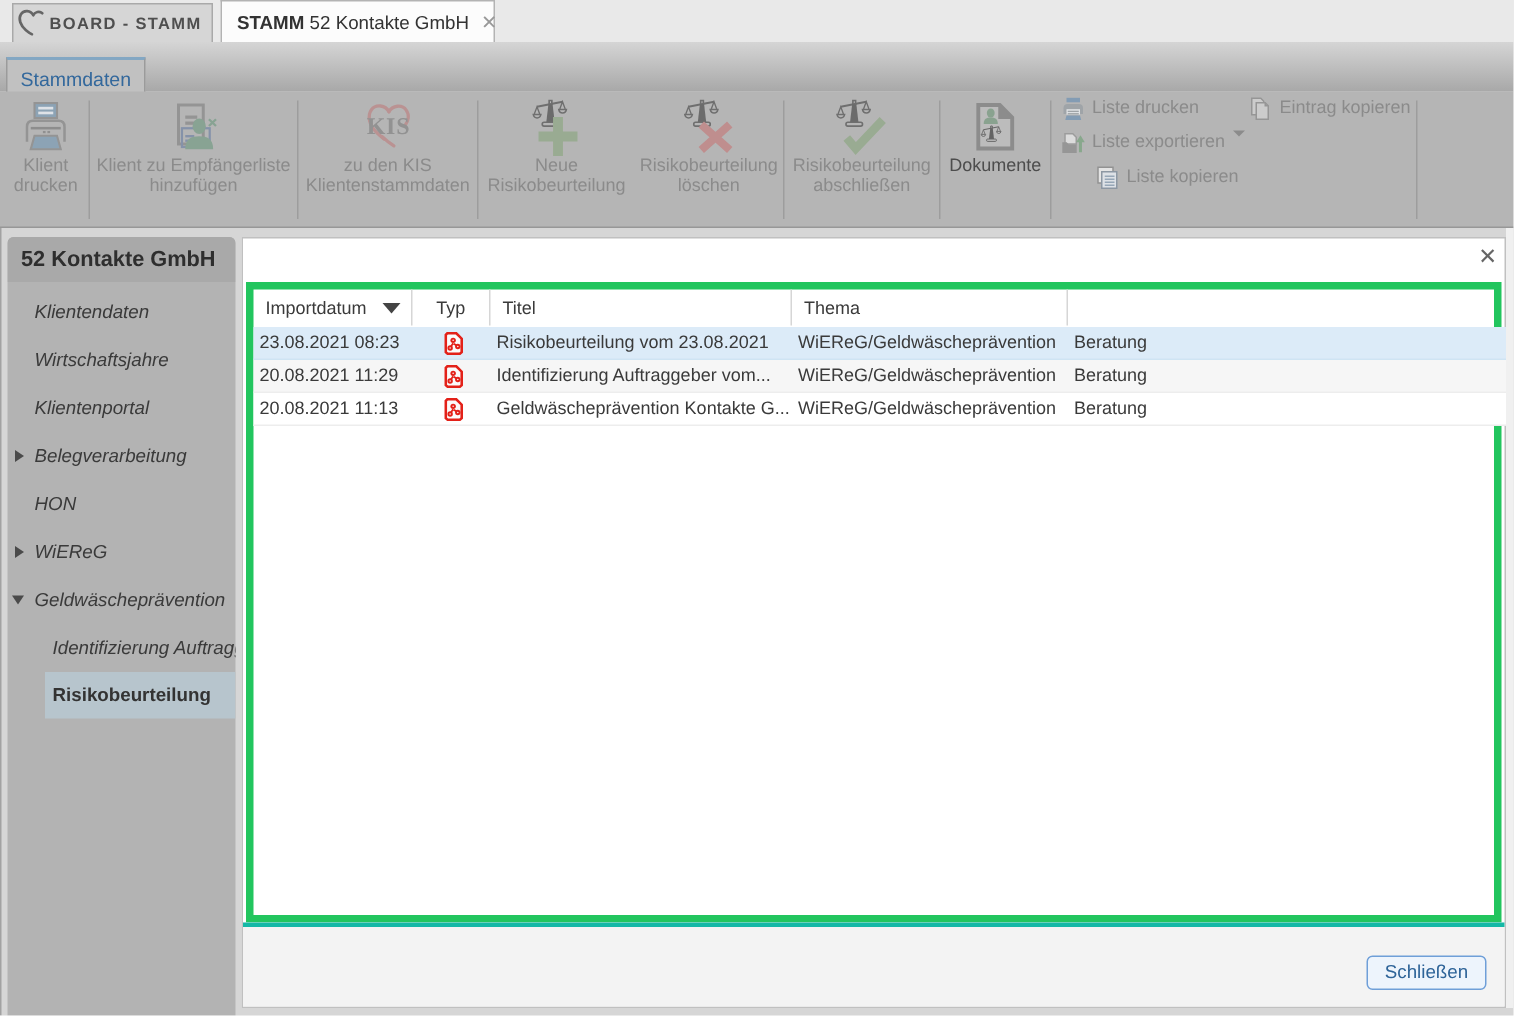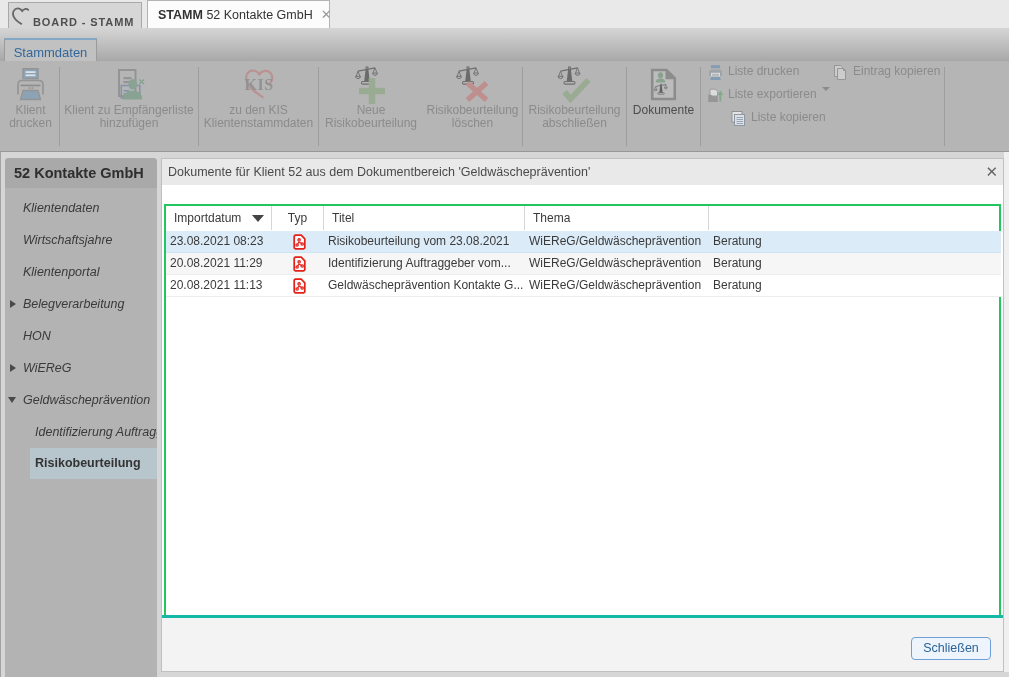--- a/index.html
+++ b/index.html
@@ -2,21 +2,21 @@
 <html><head>
 <meta charset="utf-8">
 <style>
 * { margin:0; padding:0; box-sizing:border-box; }
 html,body { width:1009px; height:677px; overflow:hidden; }
 body { font-family:"Liberation Sans", sans-serif; position:relative; background:#d6d6d6; }
 .abs { position:absolute; }
 
 
 #tabbar { left:0; top:0; width:1009px; height:28px; background:#e9e9e9; }
-#tab1 { left:8px; top:2px; width:134px; height:26px; background:#d6d6d6; border:1px solid #a9a9a9; border-bottom:none; display:flex; align-items:flex-end; }
+#tab1 { left:8px; top:2px; width:134px; height:26px; background:#d6d6d6; border:1px solid #a9a9a9; border-bottom:none; display:flex; align-items:center; }
 #tab1 .t { font-size:11px; font-weight:bold; color:#4f4f4f; letter-spacing:0.9px; white-space:nowrap; }
 #tab2 { left:147px; top:0; width:183px; height:28px; background:#fcfcfc; border:1px solid #b3b3b3; border-bottom:none; display:flex; align-items:center; padding-left:10px; }
 #tab2 .t { font-size:12.5px; color:#333; white-space:nowrap; }
 #tab2 .x { margin-left:8px; color:#999; font-size:13px; }
 
 
 #ribstrip { left:0; top:28px; width:1009px; height:33px; background:linear-gradient(#d5d5d5,#a8a8a8); }
 #rtab { left:4px; top:38px; width:93px; height:24px; background:#c1c1c1; border-top:2px solid #83a7c3; border-left:1px solid #9b9b9b; border-right:1px solid #9b9b9b; text-align:center; font-size:13px; color:#33689c; line-height:26px; }
 #ribbon { left:0; top:61px; width:1009px; height:91px; background:#b5b5b5; border-bottom:1px solid #979797; }
 .rsep { position:absolute; top:6px; width:1px; height:79px; background:#9d9d9d; }
@@ -37,21 +37,21 @@
 .sub { left:30px; }
 .arr-r { position:absolute; left:5px; width:0; height:0; border-left:6px solid #4a4a4a; border-top:4.5px solid transparent; border-bottom:4.5px solid transparent; }
 .arr-d { position:absolute; left:3px; width:0; height:0; border-top:6px solid #4a4a4a; border-left:4.5px solid transparent; border-right:4.5px solid transparent; }
 #selitem { position:absolute; left:25px; top:290px; width:127px; height:31px; background:#b7c5cd; }
 #selitem .t { font-size:12.5px; font-weight:bold; color:#333; line-height:31px; margin-left:5px; }
 
 
 #dialog { left:161px; top:158px; width:843px; height:514px; background:#fff; border:1px solid #c0c0c0; }
 #dtitle { position:absolute; left:0; top:0; width:841px; height:26px; background:#e9e9e9; font-size:12.5px; color:#4a4a4a; line-height:26px; padding-left:6px; }
 #dclose { position:absolute; right:5px; top:0; font-size:15px; color:#666; line-height:26px; }
-#dtable { position:absolute; left:2px; top:29px; width:837px; height:427px; border:2px solid #22c55e; background:#fff;margin-top:16px; }
+#dtable { position:absolute; left:2px; top:29px; width:837px; height:427px; border:5px solid #22c55e; background:#fff; }
 .hrow { position:absolute; left:0; top:0; height:25px; width:835px; }
 .hcell { position:absolute; top:0; height:24px; border-right:1px solid #d6d6d6; font-size:12px; color:#3a3a3a; line-height:24px; padding-left:8px; }
 .trow { position:absolute; left:0; height:22px; width:835px; border-bottom:1px solid #ededed; }
 .tcell { position:absolute; top:0; height:21px; font-size:12px; color:#3a3a3a; line-height:21px; padding-left:4px; white-space:nowrap; overflow:hidden; }
 .sorttri { position:absolute; left:84px; top:9px; width:0; height:0; border-left:6px solid transparent; border-right:6px solid transparent; border-top:7px solid #444; }
 #dfoot { position:absolute; left:0; top:456px; width:841px; height:56px; background:#f3f3f3; border-top:3px solid #14b8a6; }
 #closebtn { position:absolute; left:749px; top:19px; width:80px; height:23px; background:#edf4fc; border:1px solid #6f9fd8; border-radius:4px; font-size:12.5px; color:#2d6398; text-align:center; line-height:21px; }
 #rightgap { left:1004px; top:152px; width:5px; height:520px; background:#f0f0f0; }
 </style>
 </head>
@@ -255,21 +255,20 @@
   <div class="sitem" style="top:194px">WiEReG</div>
   <div class="arr-d" style="top:239px"></div>
   <div class="sitem" style="top:226px">Geldwäscheprävention</div>
   <div class="sitem sub" style="top:258px">Identifizierung Auftraggeber</div>
   <div id="selitem">
       <div class="t">Risikobeurteilung</div>
     </div>
 </div>
 
 <div class="abs" id="dialog">
-  <div id="dtitle">Dokumente für Klient 52 aus dem Dokumentbereich 'Geldwäscheprävention'</div>
   <div id="dclose">✕</div>
   <div id="dtable">
     <div class="hrow">
       <div class="hcell" style="left:0;width:106px">Importdatum</div>
       <div class="sorttri" style="left:86px"></div>
       <div class="hcell" style="left:106px;width:52px;text-align:center;padding-left:0">Typ</div>
       <div class="hcell" style="left:158px;width:201px">Titel</div>
       <div class="hcell" style="left:359px;width:184px">Thema</div>
       <div class="hcell" style="left:722px;width:112px;border-right:none"></div>
     </div>

